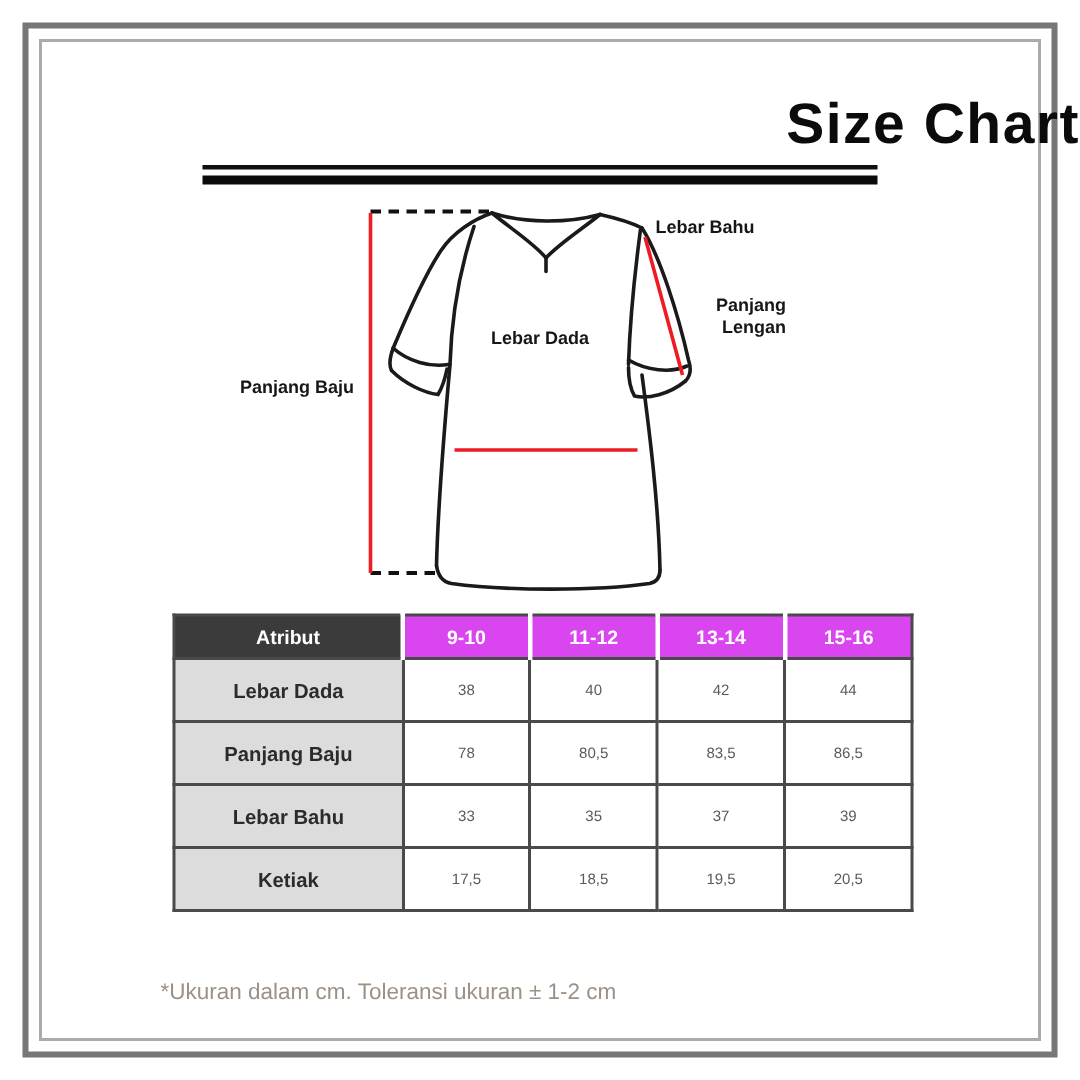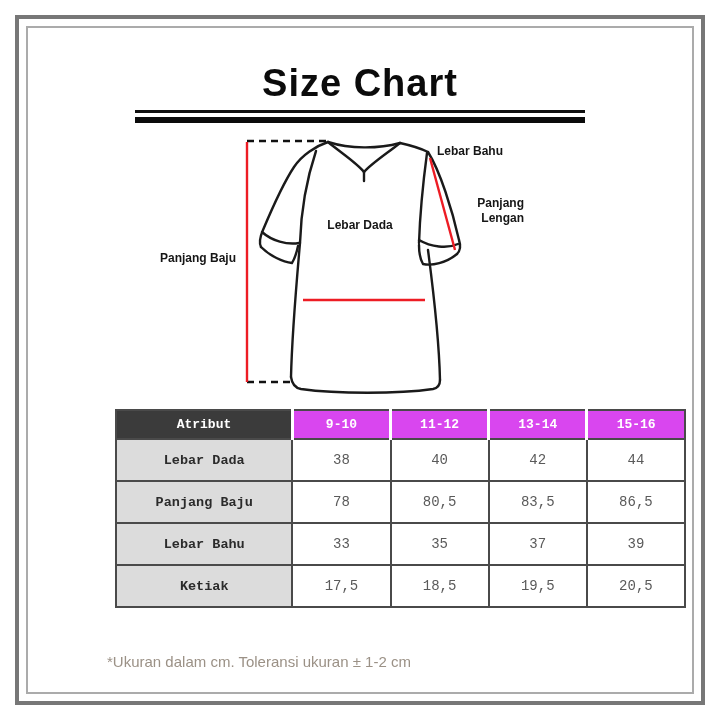--- a/index.html
+++ b/index.html
@@ -6,47 +6,47 @@
   html, body { width: 720px; height: 720px; background: #fff; }
   body { position: relative; font-family: "Liberation Sans", sans-serif; color: #1a1a1a; overflow: hidden; }
 
   
   .frame-outer { position: absolute; left: 15px; top: 15px; right: 15px; bottom: 15px;
                  border: 4px solid #777; }
   .frame-inner { position: absolute; left: 26px; top: 26px; right: 26px; bottom: 26px;
                  border: 2px solid #ababab; }
 
   
-  .title { position: absolute; left: 0; top: 62px; width: 720px; text-align: center;
+  .title { position: absolute; left: 0; top: 62px; width: 720px; text-align: right;
            font-size: 38px; font-weight: bold; letter-spacing: 1px; color: #0b0b0b; }
   .rule-thin  { position: absolute; left: 135px; top: 110px; width: 450px; height: 3px; background: #101010; }
   .rule-thick { position: absolute; left: 135px; top: 117px; width: 450px; height: 6px; background: #0b0b0b; }
 
   
   .diagram-svg { position: absolute; left: 0; top: 0; width: 720px; height: 720px; }
   .diag-label { position: absolute; font-size: 12px; font-weight: bold; color: #161616; }
   .lbl-panjang-baju { right: 484px; top: 251px; white-space: nowrap; }
   .lbl-lebar-dada   { left: 300px; top: 218px; width: 120px; text-align: center; }
   .lbl-lebar-bahu   { left: 437px; top: 144px; white-space: nowrap; }
   .lbl-panjang-lengan { left: 444px; top: 196px; width: 80px; text-align: right;
                         white-space: pre-line; line-height: 15px; }
 
   
-  .size-table { position: absolute; left: 115px; top: 409px; width: 571px;
+  .size-table { position: absolute; left: 115px; top: 409px; width: 494px;
                 border-collapse: collapse; table-layout: fixed;
-                font-family: Liberation Mono, monospace; }
+                font-family: Liberation Sans, sans-serif; }
   .size-table col.c-attr { width: 31%; }
   .size-table col.c-size { width: 17.25%; }
   .size-table th, .size-table td { border: 2px solid #4a4a4a; text-align: center; }
   .size-table thead th { height: 29px; color: #fff; font-size: 13px; font-weight: bold; }
   .th-attr { background: #3b3b3b; }
   .th-size { background: #d946ef; border-left: 3px solid #fff !important; }
   .size-table tbody tr { height: 42px; }
   .td-label { background: #dcdcdc; font-weight: bold; font-size: 13.5px; color: #2b2b2b; }
-  .td-value { background: #fff; font-size: 14px; color: #5a5a5a; font-weight: normal; }
+  .td-value { background: #fff; font-size: 10px; color: #5a5a5a; font-weight: normal; }
 
   .footnote { position: absolute; left: 107px; top: 653px; font-size: 15px; color: #9b9186; }
 </style>
 </head>
 <body>
 
 <div class="frame-outer"></div>
 <div class="frame-inner"></div>
 
 <h1 class="title">Size Chart</h1>

